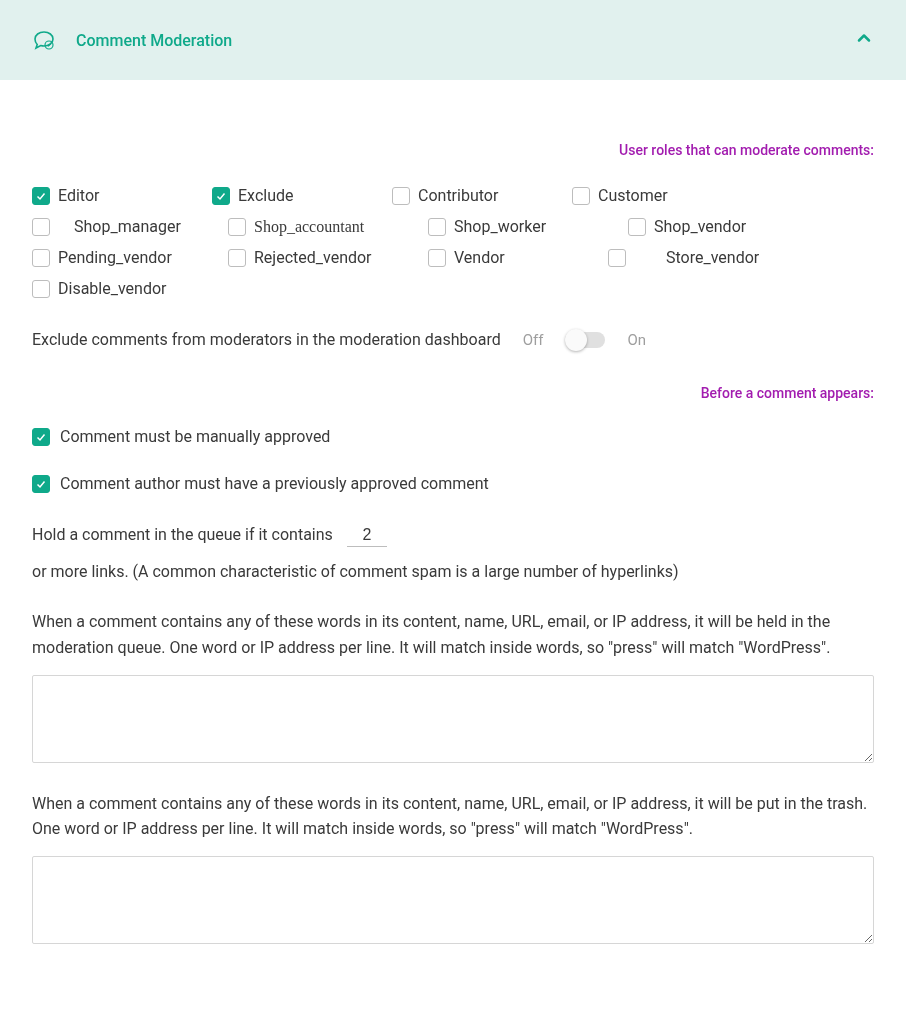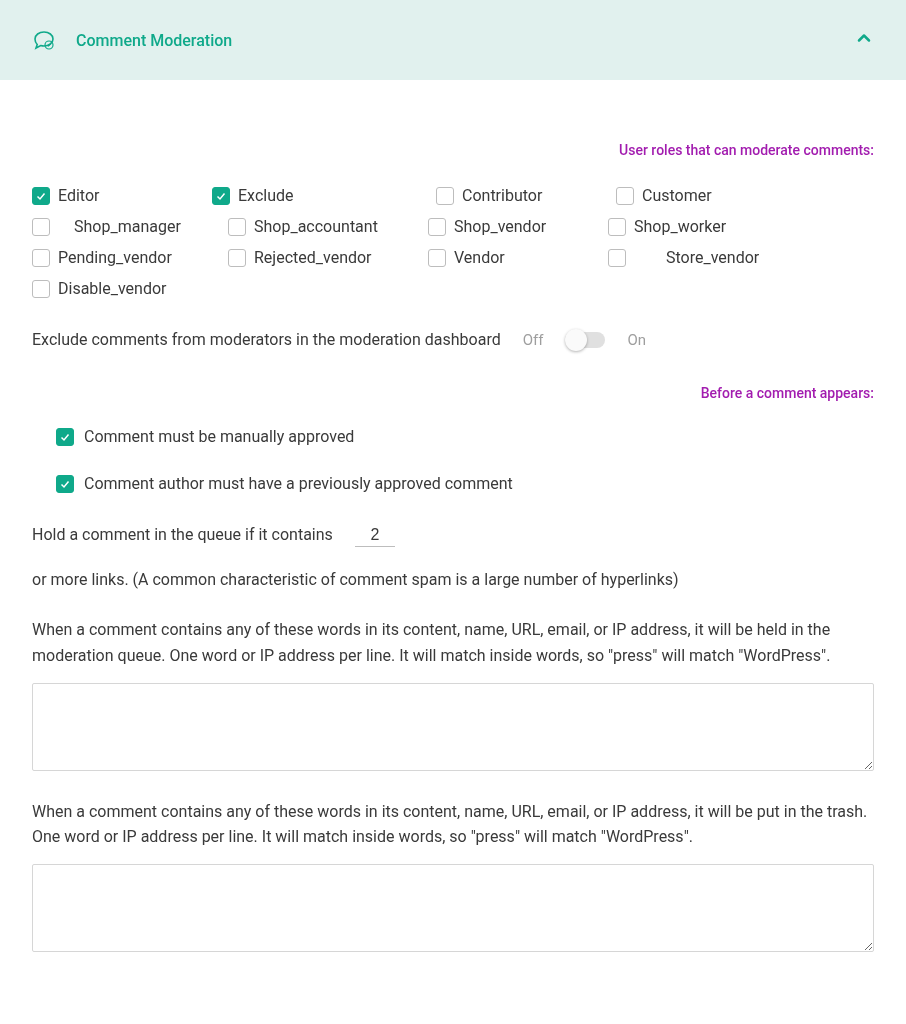--- a/index.html
+++ b/index.html
@@ -116,31 +116,30 @@
     height: 22px;
     background: #fafafa;
     border-radius: 50%;
     box-shadow: 0 1px 3px rgba(0,0,0,0.3);
   }
   .check-row {
     display: flex;
     align-items: center;
     gap: 10px;
     margin-bottom: 28px;
-    margin-left: 24px;
   }
   .inline-text {
     color: #3a3a3a;
     line-height: 1.7;
   }
   .links-row {
     display: flex;
     flex-wrap: wrap;
     align-items: baseline;
-    gap: 18px;
+    gap: 10px;
     margin-bottom: 24px;
     line-height: 1.7;
   }
   .num-input {
     width: 40px;
     border: none;
     border-bottom: 1px solid #bdbdbd;
     text-align: center;
     font-size: 16px;
     color: #3a3a3a;
@@ -199,43 +198,43 @@
         <span class="role-label">Editor</span>
       </div>
       <div class="role-item" style="width: 130px;">
         <span class="checkbox checked">
           <svg viewBox="0 0 24 24">
             <polyline points="5 13 10 18 19 7"></polyline>
           </svg>
         </span>
         <span class="role-label">Exclude</span>
       </div>
-      <div class="role-item" style="width: 162px; margin-left: 44px;">
+      <div class="role-item" style="width: 162px;">
         <span class="checkbox"></span>
         <span class="role-label">Contributor</span>
       </div>
       <div class="role-item" style="width: 160px;">
         <span class="checkbox"></span>
         <span class="role-label">Customer</span>
       </div>
       <div class="role-item" style="width: 196px; gap: 24px;">
         <span class="checkbox"></span>
         <span class="role-label">Shop_manager</span>
       </div>
+      <div class="role-item" style="width: 200px; font-family: Liberation Serif, serif;">
+        <span class="checkbox"></span>
+        <span class="role-label">Shop_accountant</span>
+      </div>
       <div class="role-item" style="width: 200px;">
         <span class="checkbox"></span>
-        <span class="role-label">Shop_accountant</span>
+        <span class="role-label">Shop_worker</span>
       </div>
       <div class="role-item" style="width: 170px;">
         <span class="checkbox"></span>
         <span class="role-label">Shop_vendor</span>
-      </div>
-      <div class="role-item" style="width: 200px;">
-        <span class="checkbox"></span>
-        <span class="role-label">Shop_worker</span>
       </div>
       <div class="role-item" style="width: 196px;">
         <span class="checkbox"></span>
         <span class="role-label">Pending_vendor</span>
       </div>
       <div class="role-item" style="width: 200px;">
         <span class="checkbox"></span>
         <span class="role-label">Rejected_vendor</span>
       </div>
       <div class="role-item" style="width: 130px;">

